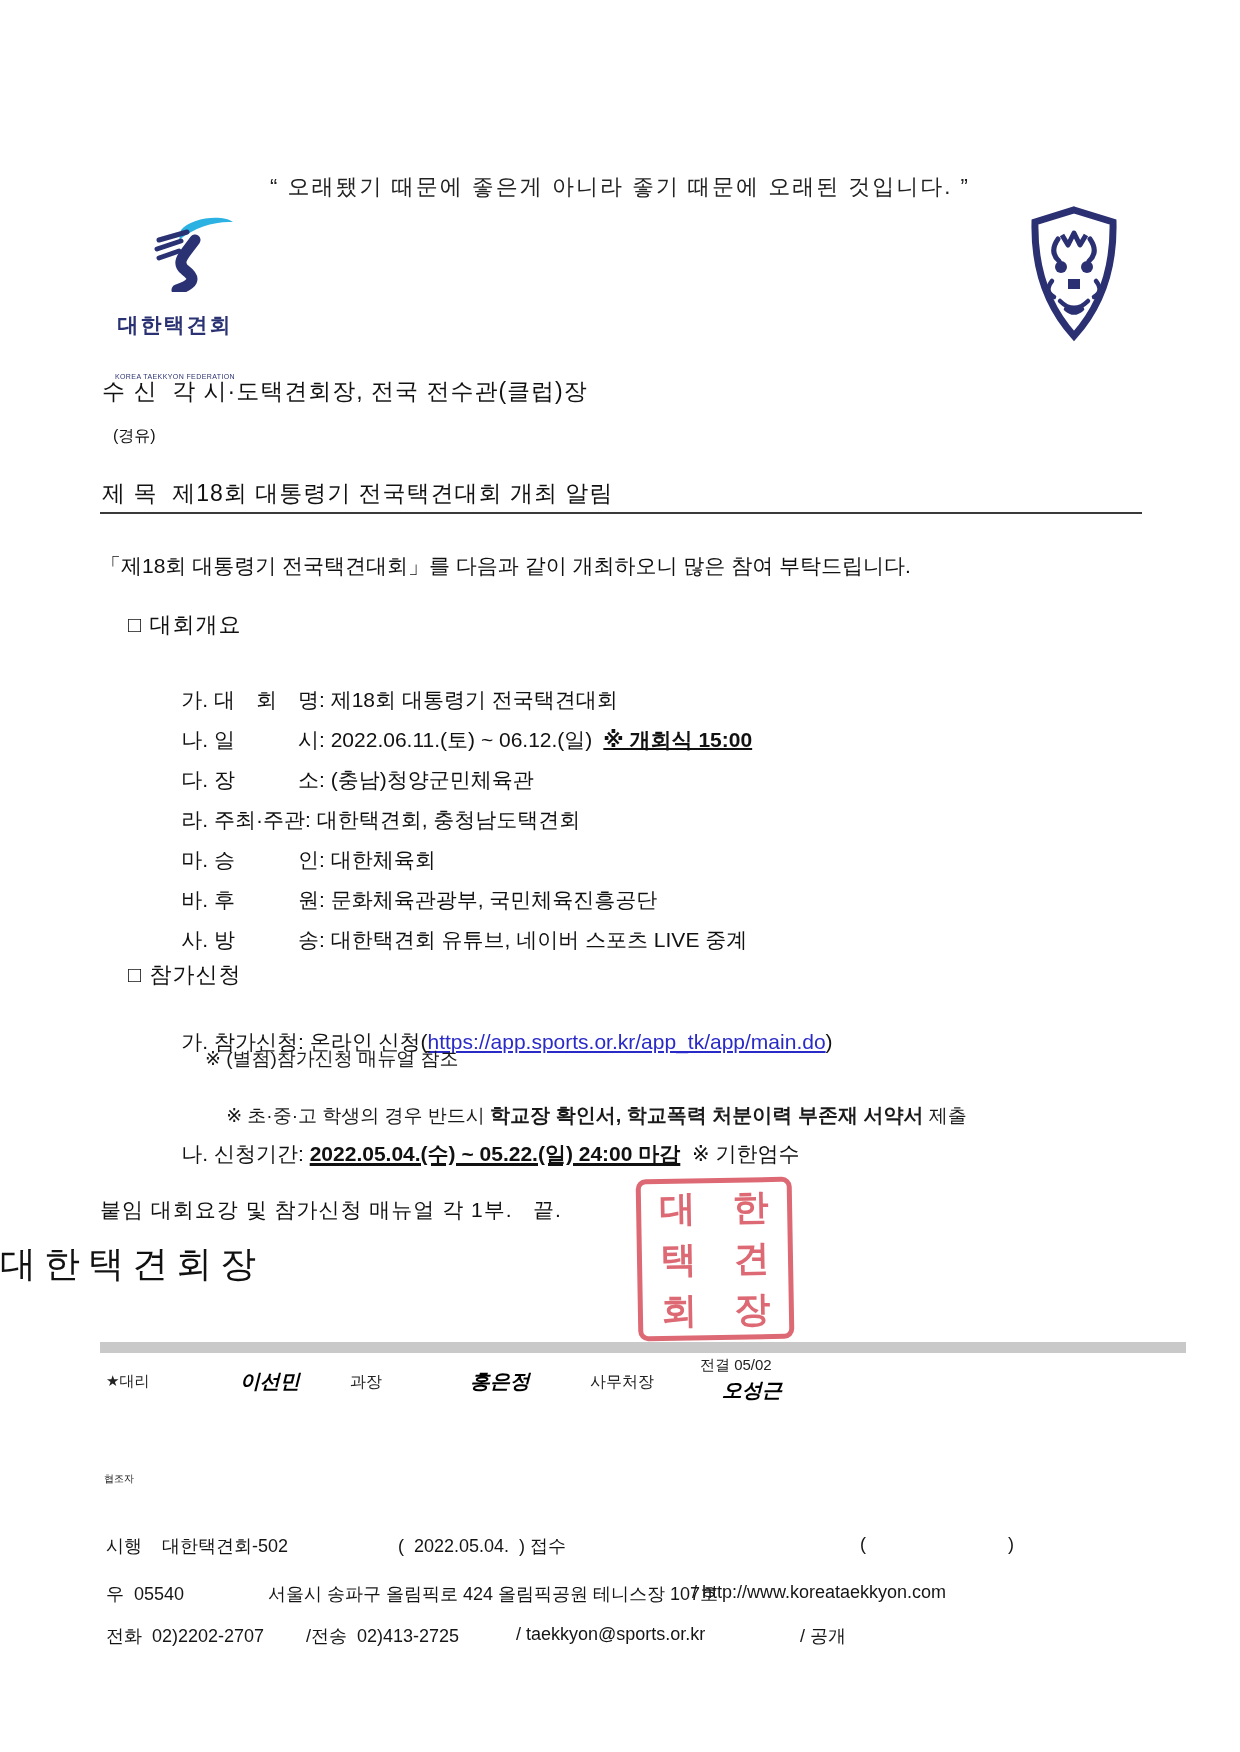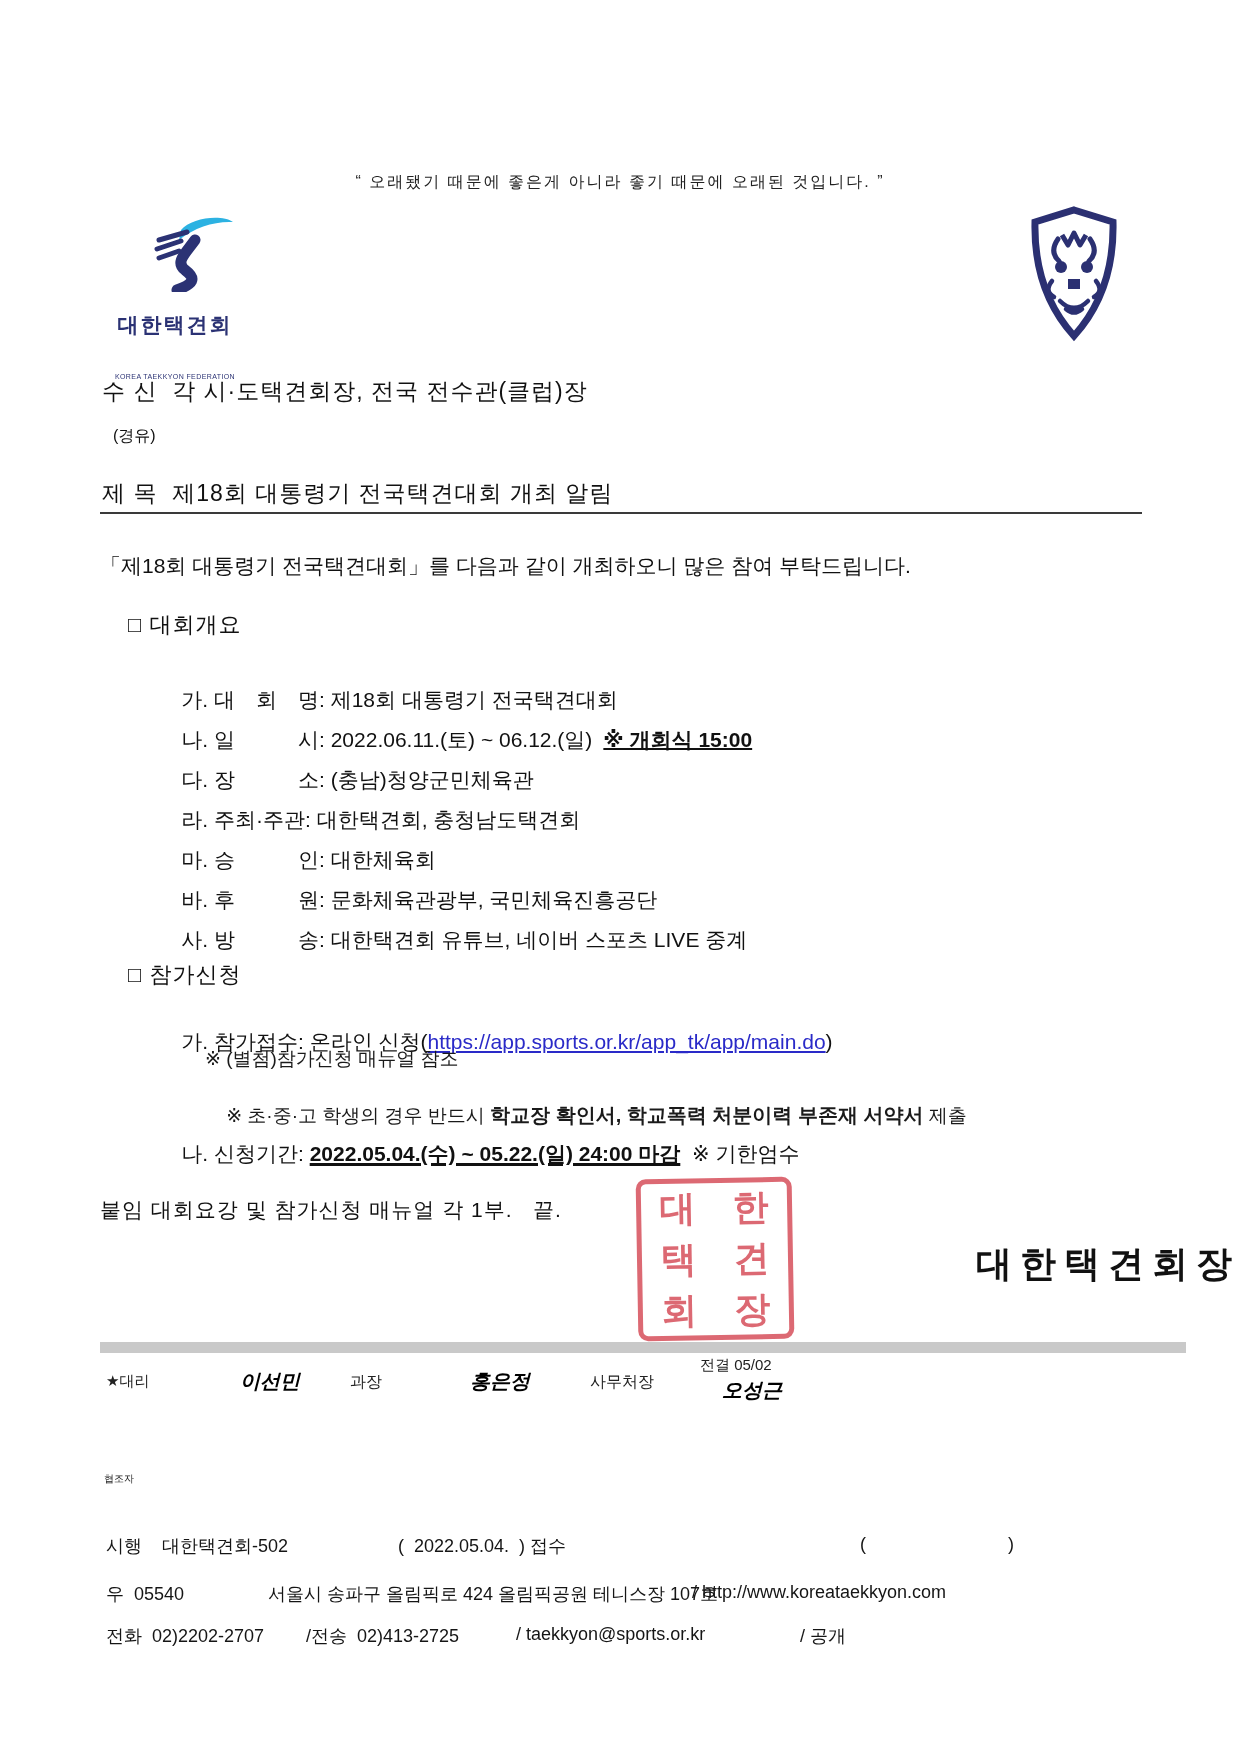--- a/index.html
+++ b/index.html
@@ -7,21 +7,21 @@
     position:relative;
     width:1240px;height:1752px;
     margin:0 auto;
     background:#ffffff;
     font-family:"Liberation Sans","DejaVu Sans",sans-serif;
     color:#111111;
     overflow:hidden;
   }
   .abs{position:absolute;white-space:pre;}
   
-  .quote{top:172px;left:0;width:100%;text-align:center;font-size:16px;letter-spacing:2px;color:#222;}
+  .quote{top:172px;left:0;width:100%;text-align:center;font-size:22px;letter-spacing:2px;color:#222;}
   .doc-title{top:248px;left:0;width:100%;text-align:center;font-size:37px;font-weight:700;letter-spacing:14px;color:#111;}
   .logo{top:196px;left:100px;width:150px;text-align:center;}
   .logo-kr{font-size:21px;font-weight:800;color:#2b3274;letter-spacing:2px;line-height:22px;}
   .logo-en{font-size:7px;color:#2b3274;letter-spacing:0.4px;line-height:10px;}
   .emblem{top:205px;left:1028px;width:92px;height:138px;}
   
   .recv{top:376px;left:102px;font-size:23px;letter-spacing:1px;}
   .via{top:426px;left:113px;font-size:16px;}
   .subject{top:478px;left:102px;font-size:23px;letter-spacing:1px;}
   .rule{top:512px;left:100px;width:1042px;border-top:2.5px solid #3a3a3a;height:0;}
@@ -32,21 +32,21 @@
   .sec2{top:960px;left:128px;}
   .item{left:158px;font-size:21px;}
   .item .lbl{white-space:pre;}
   .hl{font-weight:700;text-decoration:underline;text-decoration-thickness:2px;margin-left:11px;}
   .note{left:205px;font-size:19px;color:#1a1a1a;}
   .note b{font-size:20px;}
   .link{color:#2a2ac8;text-decoration:underline;}
   .period-v{font-weight:700;text-decoration:underline;text-decoration-thickness:2.5px;}
   .closing{top:1196px;left:100px;font-size:21px;letter-spacing:1px;}
   
-  .signer{top:1240px;left:0;width:100%;text-align:right;font-size:36px;letter-spacing:8px;font-weight:700;z-index:1;}
+  .signer{top:1240px;left:0;width:100%;text-align:left;font-size:36px;letter-spacing:8px;font-weight:400;z-index:1;}
   .seal{
     top:1178px;left:637px;width:146px;height:152px;
     border:5px solid #d85560;border-radius:10px;
     display:grid;grid-template-columns:1fr 1fr;align-items:center;justify-items:center;
     color:#d85560;font-weight:700;font-size:36px;line-height:38px;
     transform:rotate(-1deg);opacity:.88;z-index:2;background:transparent;
   }
   .seal span{display:block;}
   
   .graybar{top:1342px;left:100px;width:1086px;height:11px;background:#c9c9c9;}
@@ -112,21 +112,21 @@
   <div class="abs item" style="top:862px">
     <span class="lbl">바. 후　　　원: </span><span>문화체육관광부, 국민체육진흥공단</span>
   </div>
   <div class="abs item" style="top:902px">
     <span class="lbl">사. 방　　　송: </span><span>대한택견회 유튜브, 네이버 스포츠 LIVE 중계</span>
   </div>
 
   <div class="abs sec-head sec2">□ 참가신청</div>
 
   <div class="abs item" style="top:1004px">
-    <span class="lbl">가. 참가접수: </span><span>온라인 신청(</span><a class="link" href="#" title="https://app.sports.or.kr/app_tk/app/main.do">https://app.sports.or.kr/app_tk/app/main.do</a><span>)</span>
+    <span class="lbl">가. 참가신청: </span><span>온라인 신청(</span><a class="link" href="#" title="https://app.sports.or.kr/app_tk/app/main.do">https://app.sports.or.kr/app_tk/app/main.do</a><span>)</span>
   </div>
   <div class="abs note" style="top:1046px">※ (별첨)참가신청 매뉴얼 참조</div>
   <div class="abs note" style="top:1080px">
     <span>※ 초·중·고 학생의 경우 반드시 </span><b>학교장 확인서, 학교폭력 처분이력 부존재 서약서</b><span> 제출</span>
   </div>
   <div class="abs item" style="top:1116px">
     <span class="lbl">나. 신청기간: </span><span class="period-v">2022.05.04.(수) ~ 05.22.(일) 24:00 마감</span><span>  ※ 기한엄수</span>
   </div>
 
   <div class="abs closing">붙임 대회요강 및 참가신청 매뉴얼 각 1부.   끝.</div>

